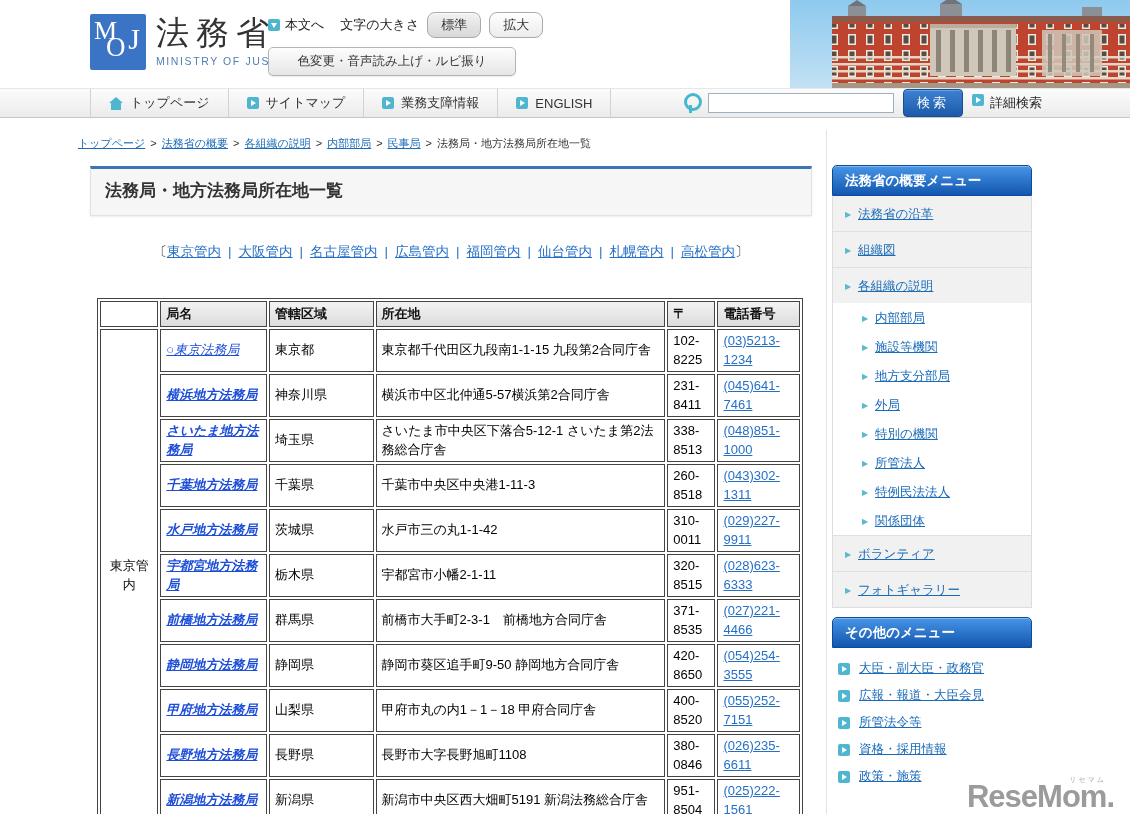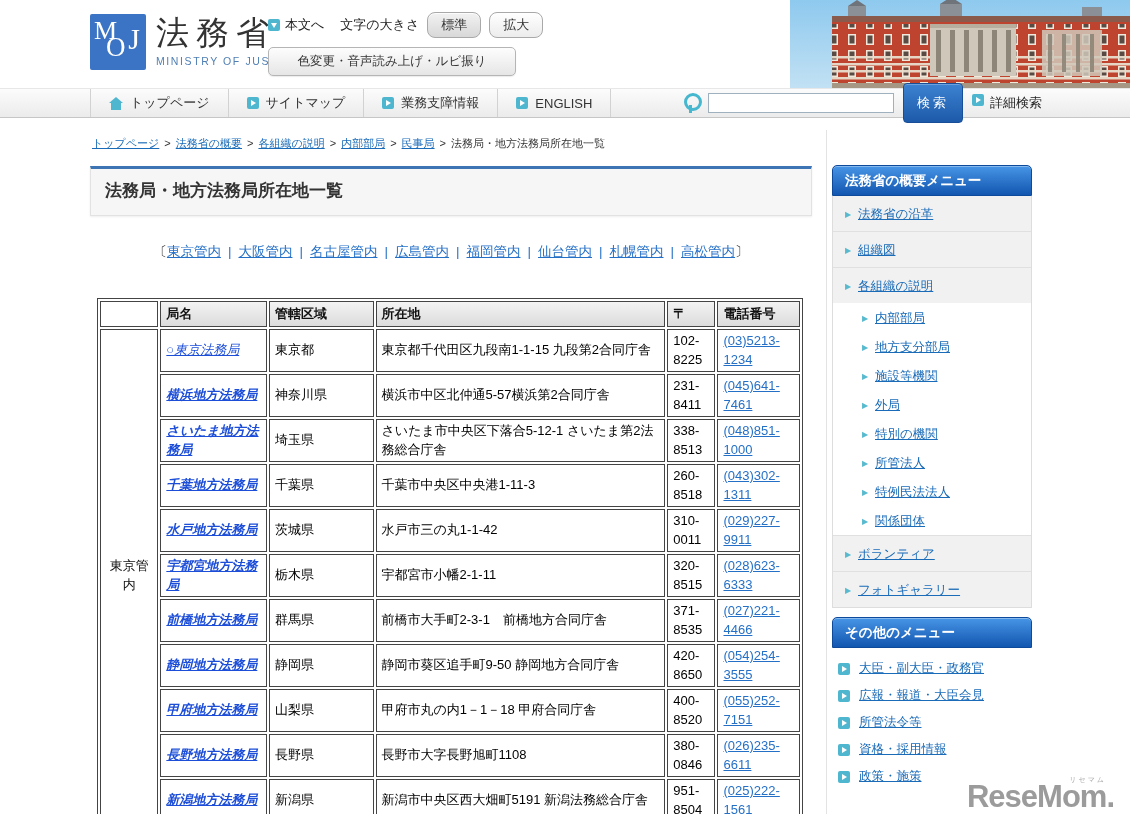--- a/index.html
+++ b/index.html
@@ -55,28 +55,28 @@
   .home-icon { width:14px; height:13px; position:relative; }
   .home-icon::before { content:""; position:absolute; left:0; top:0; border-left:7px solid transparent;
                        border-right:7px solid transparent; border-bottom:6px solid #4fb6cf; }
   .home-icon::after { content:""; position:absolute; left:2px; top:6px; width:10px; height:7px; background:#4fb6cf; }
   .nav-search { position:absolute; left:683px; top:0; height:28px; display:flex; align-items:center; gap:9px; }
   .mag-icon { width:14px; height:20px; position:relative; margin-right:2px; }
   .mag-icon::before { content:""; position:absolute; left:1px; top:0; width:12px; height:12px;
                       border:3px solid #45b7cf; border-radius:50%; }
   .mag-icon::after { content:""; position:absolute; left:6px; top:12px; width:3px; height:8px; background:#45b7cf; }
   .search-input { width:186px; height:20px; border:1px solid #9fb0bf; background:#fff; font-size:12px; padding:0 5px; }
-  .search-btn { height:40px; padding:0 13px; border:1px solid #174e97; border-radius:4px; color:#fff;
+  .search-btn { height:28px; padding:0 13px; border:1px solid #174e97; border-radius:4px; color:#fff;
                 background:linear-gradient(#3c82d2,#1d5aa9); font-size:13px; letter-spacing:3px;
                 cursor:pointer; font-family:inherit; box-shadow:inset 0 1px 0 rgba(255,255,255,.25); }
   .adv-search { display:flex; align-items:flex-start; gap:6px; }
   .adv-search a { font-size:13px; color:#222; text-decoration:none; }
 
   
-  .breadcrumb { position:absolute; top:136px; left:92px; font-size:11px; color:#333; white-space:nowrap; }
+  .breadcrumb { position:absolute; top:136px; left:78px; font-size:11px; color:#333; white-space:nowrap; }
   .breadcrumb a { color:#1a6bb8; text-decoration:underline; }
   .bc-sep { margin:0 5px; color:#333; }
 
   
   .content { position:absolute; left:90px; top:166px; width:722px; }
   .page-title-box { border:1px solid #e2e2e2; border-top:3px solid #3c74b4; background:#f6f6f6;
                     padding:10px 14px 13px; box-shadow:0 1px 2px rgba(0,0,0,.07); }
   .page-title-box h1 { font-size:17px; color:#333; font-weight:bold; }
 
   .region-links { margin-top:27px; text-align:center; font-size:13.5px; color:#222; }
@@ -347,22 +347,22 @@
 
   <div class="v-divider"></div>
   <aside class="sidebar">
     <section class="menu1">
       <div class="menu-header">法務省の概要メニュー</div>
       <ul class="menu1-body" id="menu1-body">
           <li class="lv1"><a href="#">法務省の沿革</a></li>
           <li class="lv1"><a href="#">組織図</a></li>
           <li class="lv1"><a href="#">各組織の説明</a></li>
           <li class="lv2"><a href="#">内部部局</a></li>
+          <li class="lv2"><a href="#">施設等機関</a></li>
           <li class="lv2"><a href="#">地方支分部局</a></li>
-          <li class="lv2"><a href="#">施設等機関</a></li>
           <li class="lv2"><a href="#">外局</a></li>
           <li class="lv2"><a href="#">特別の機関</a></li>
           <li class="lv2"><a href="#">所管法人</a></li>
           <li class="lv2"><a href="#">特例民法法人</a></li>
           <li class="lv2"><a href="#">関係団体</a></li>
           <li class="lv1"><a href="#">ボランティア</a></li>
           <li class="lv1"><a href="#">フォトギャラリー</a></li>
         </ul>
     </section>
     <section class="menu2">

